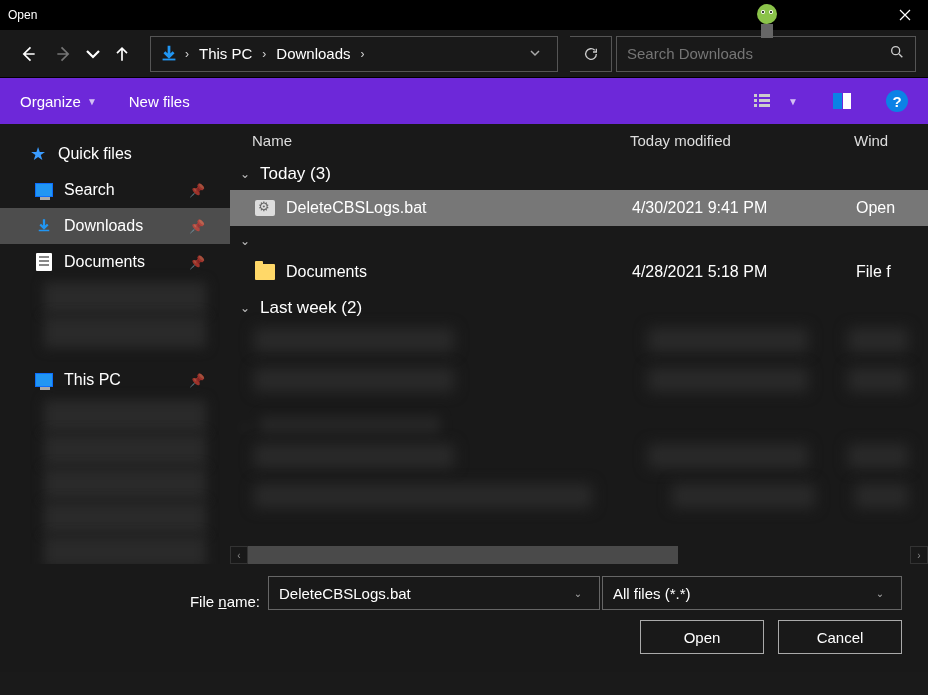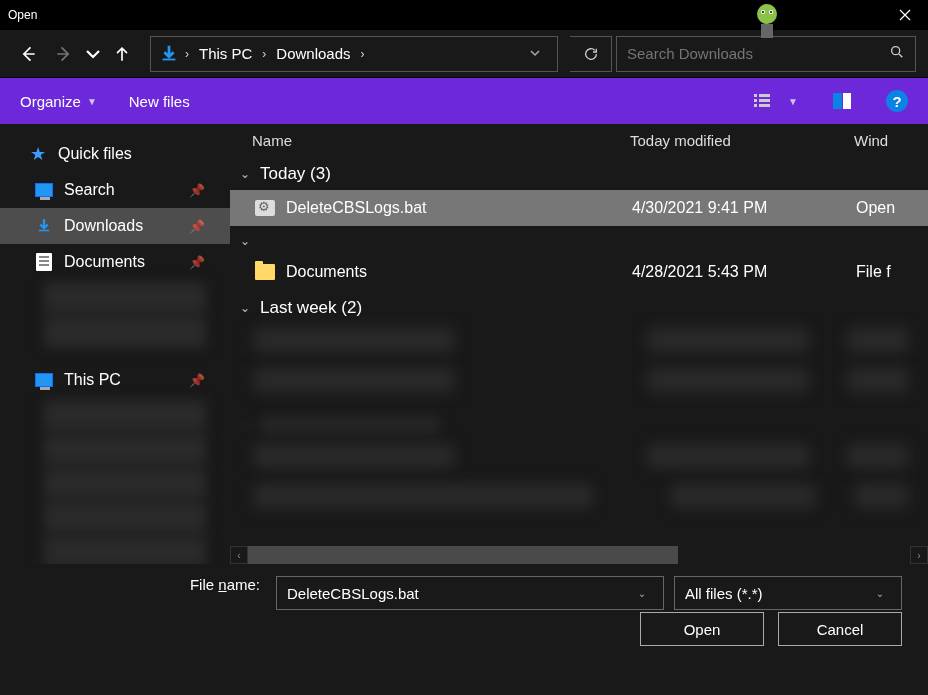--- a/index.html
+++ b/index.html
@@ -72,26 +72,26 @@
     .blurred-cell.w2 { width: 160px; }
     .blurred-cell.w3 { width: 60px; }
     
     .h-scrollbar { height: 18px; background: #191919; display: flex; align-items: center; }
     .h-scroll-btn { width: 18px; height: 18px; display: flex; align-items: center; justify-content: center; font-size: 10px; color: #888; border: 1px solid #333; }
     .h-scroll-track { flex: 1; height: 18px; background: #191919; position: relative; }
     .h-scroll-thumb { position: absolute; left: 0; width: 430px; height: 18px; background: #4a4a4a; }
     
     
     .bottom-panel { background: #191919; padding: 12px 26px 18px; }
-    .filename-row { display: flex; align-items: flex-start; gap: 10px; margin-bottom: 2px; }
+    .filename-row { display: flex; align-items: flex-end; gap: 2px; margin-bottom: 10px; }
     .filename-label { width: 240px; text-align: right; font-size: 15px; padding-right: 6px; }
     .filename-input-wrap { flex: 1; height: 34px; border: 1px solid #666; display: flex; align-items: center; padding: 0 10px; background: #191919; }
     .filename-input { flex: 1; background: transparent; border: none; color: #fff; font-size: 15px; outline: none; }
     .dropdown-btn { width: 22px; text-align: center; color: #aaa; font-size: 10px; }
-    .filter-select { width: 228px; height: 34px; border: 1px solid #666; display: flex; align-items: center; padding: 0 10px; background: #191919; }
+    .filter-select { width: 300px; height: 34px; border: 1px solid #666; display: flex; align-items: center; padding: 0 10px; background: #191919; }
     .filter-text { flex: 1; font-size: 15px; }
     .button-row { display: flex; justify-content: flex-end; gap: 14px; }
     .action-btn { width: 124px; height: 34px; border: 1px solid #aaa; background: #191919; color: #fff; font-size: 15px; cursor: pointer; display: flex; align-items: center; justify-content: center; }
     
     
     .folder-shape { width: 20px; height: 16px; background: #ffd868; border-radius: 1px; position: relative; }
     .folder-shape::before { content: ''; position: absolute; top: -3px; left: 0; width: 8px; height: 4px; background: #ffd868; border-radius: 1px 1px 0 0; }
     
     .star-icon { color: #3b9cff; font-size: 18px; }
     .download-arrow { color: #2196f3; font-size: 18px; }
@@ -281,21 +281,21 @@
       </div>
 
       <div class="group-header">
         <span class="group-chevron">⌄</span>
       </div>
       <div class="file-row">
         <span class="file-icon">
             <span class="folder-shape"></span>
           </span>
         <span class="file-name">Documents</span>
-        <span class="file-date">4/28/2021 5:43 PM</span>
+        <span class="file-date">4/28/2021 5:18 PM</span>
         <span class="file-type">File f</span>
       </div>
 
       <div class="group-header">
         <span class="group-chevron">⌄</span>
         <span>Last week (2)</span>
       </div>
       <div class="blurred-row">
         <div class="blurred-cell w1"></div>
           <div style="flex:1"></div>

